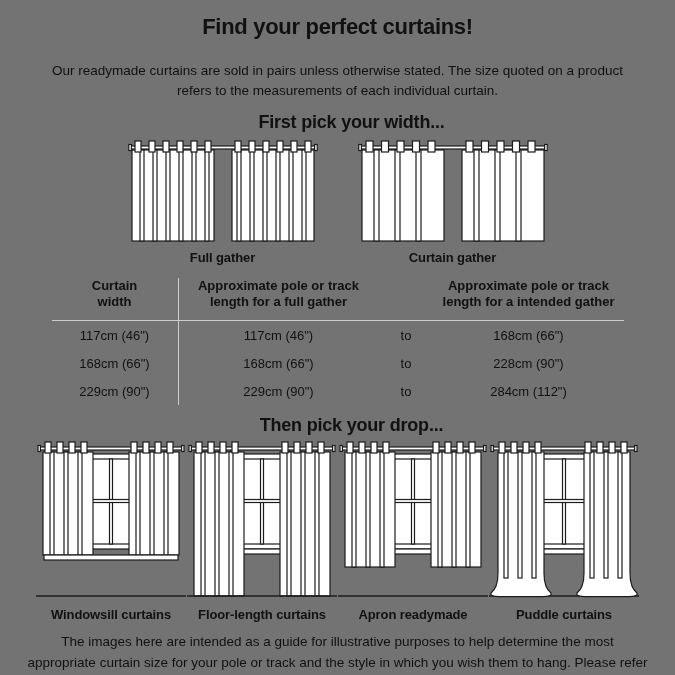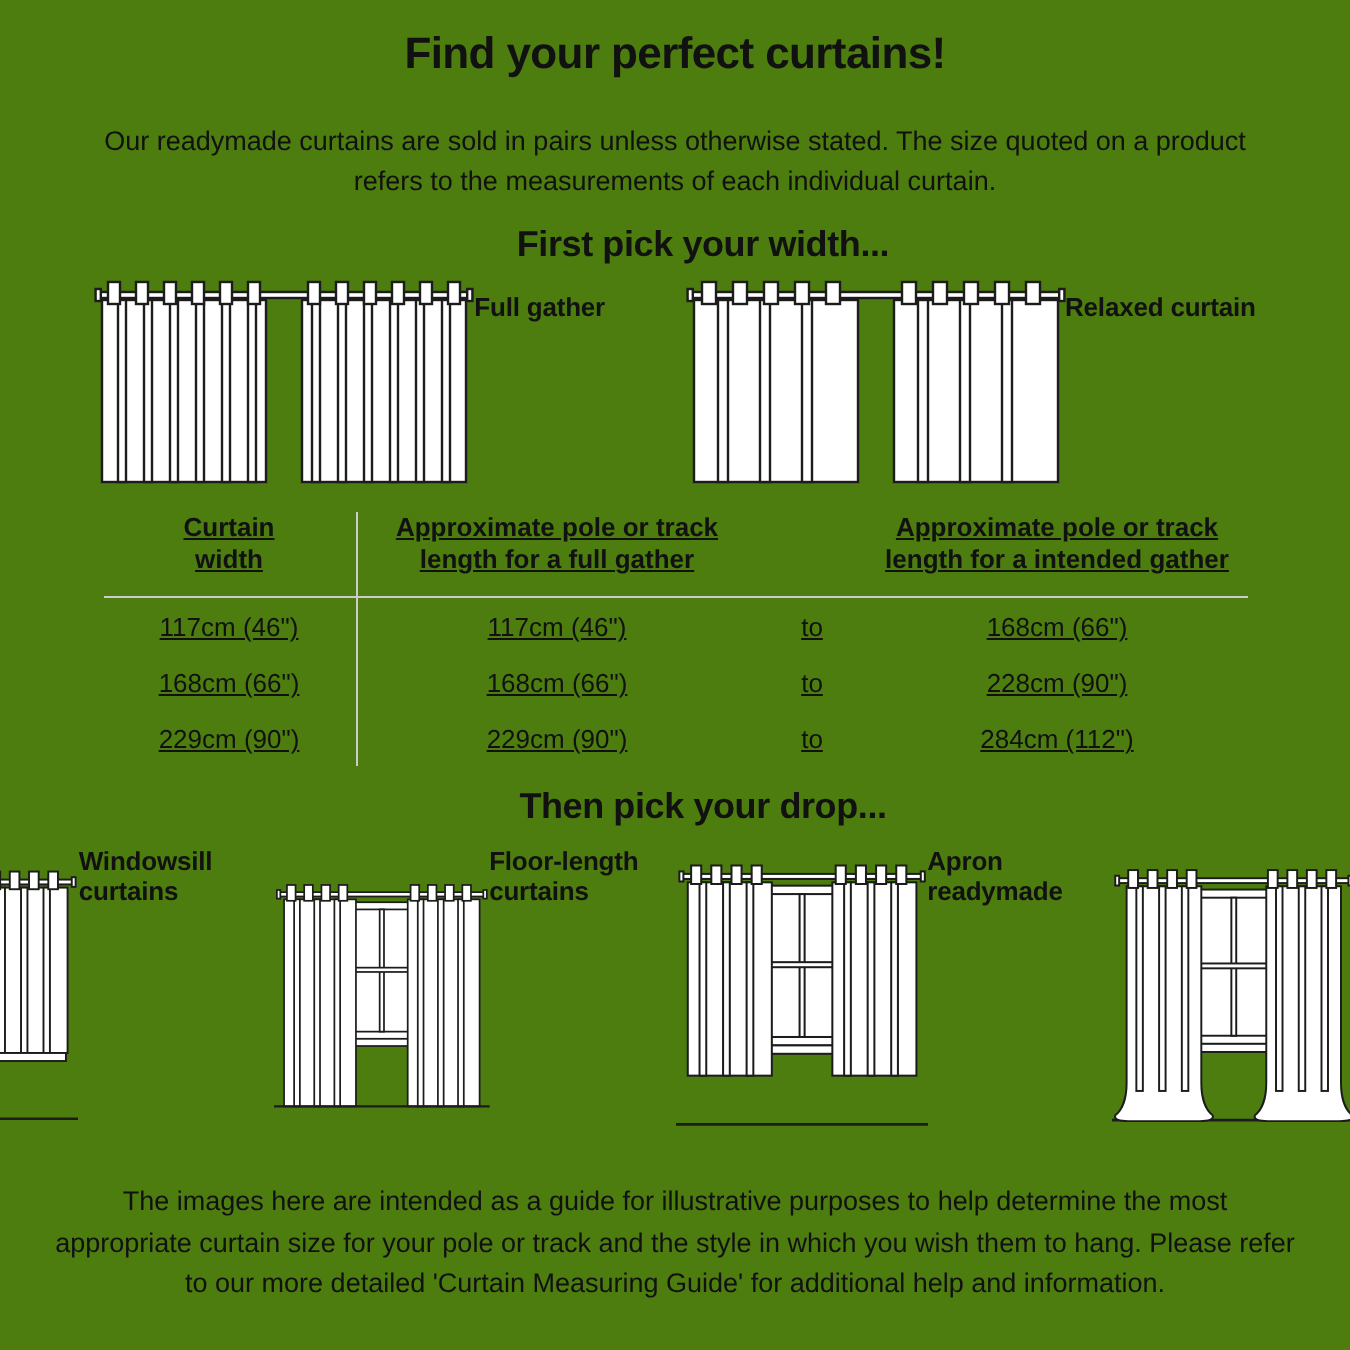--- a/index.html
+++ b/index.html
@@ -1,28 +1,28 @@
 <!DOCTYPE html>
 <html><head>
 <meta charset="utf-8">
 <style>
   * { box-sizing: border-box; margin: 0; padding: 0; }
   body { background: #fff; font-family: "Liberation Sans", sans-serif; color: #111; }
-  .page { width: 675px; height: 675px; background: #4d7c0f; overflow: hidden; }
+  .page { width: 675px; height: 675px; background: #737373; overflow: hidden; }
 
   .title { text-align: center; font-size: 22px; font-weight: 800; letter-spacing: -0.3px; margin-top: 14px; }
   .intro { width: 600px; margin: 21px auto 0; text-align: center; font-size: 13.5px; line-height: 1.5; }
   .section-heading { text-align: center; font-size: 18px; font-weight: 800; letter-spacing: -0.2px; margin-top: 10px; padding-left: 28px; }
 
   .gather-row { display: flex; justify-content: center; gap: 40px; margin-top: 6px; }
-  .figure { display: flex; flex-direction: row; }
+  .figure { display: flex; flex-direction: column; align-items: center; }
   .figure-label { font-size: 13px; font-weight: 800; margin-top: 7px; letter-spacing: -0.1px; }
 
   .size-table { width: 572px; margin: 13px auto 0; font-size: 13px; }
-  .t-head, .t-row { display: grid; grid-template-columns: 127px 200px 55px 190px; text-decoration: underline; }
+  .t-head, .t-row { display: grid; grid-template-columns: 127px 200px 55px 190px; }
   .t-head { border-bottom: 1px solid #ccc; }
   .t-cell { display: flex; align-items: flex-start; justify-content: center; text-align: center; }
   .t-head .t-cell { font-weight: 800; line-height: 1.3; padding-bottom: 9px; }
   .t-row .t-cell { padding: 7px 0 6px; }
   .c1 { border-right: 1px solid #ccc; }
   .hdr-w1 { max-width: 70px; }
   .hdr-w2 { max-width: 178px; }
   .hdr-w3 { max-width: 188px; }
 
   .drop-row { display: flex; justify-content: center; gap: 1px; margin-top: 5px; }
@@ -100,21 +100,21 @@
           <rect x="116" y="11" width="5" height="91"></rect>
             <rect x="137" y="11" width="5" height="91"></rect>
             <rect x="158" y="11" width="5" height="91"></rect>
           <rect x="108" y="2" width="7" height="11"></rect>
             <rect x="123.5" y="2" width="7" height="11"></rect>
             <rect x="139" y="2" width="7" height="11"></rect>
             <rect x="154.5" y="2" width="7" height="11"></rect>
             <rect x="170" y="2" width="7" height="11"></rect>
         </g>
       </svg>
-      <div class="figure-label">Relaxed curtain</div>
+      <div class="figure-label">Curtain gather</div>
     </div>
   </div>
 
   <div class="size-table">
     <div class="t-head">
       <div class="t-cell c1">
           <span class="hdr-w1">Curtain width</span>
         </div>
       <div class="t-cell">
           <span class="hdr-w2">Approximate pole or track length for a full gather</span>

